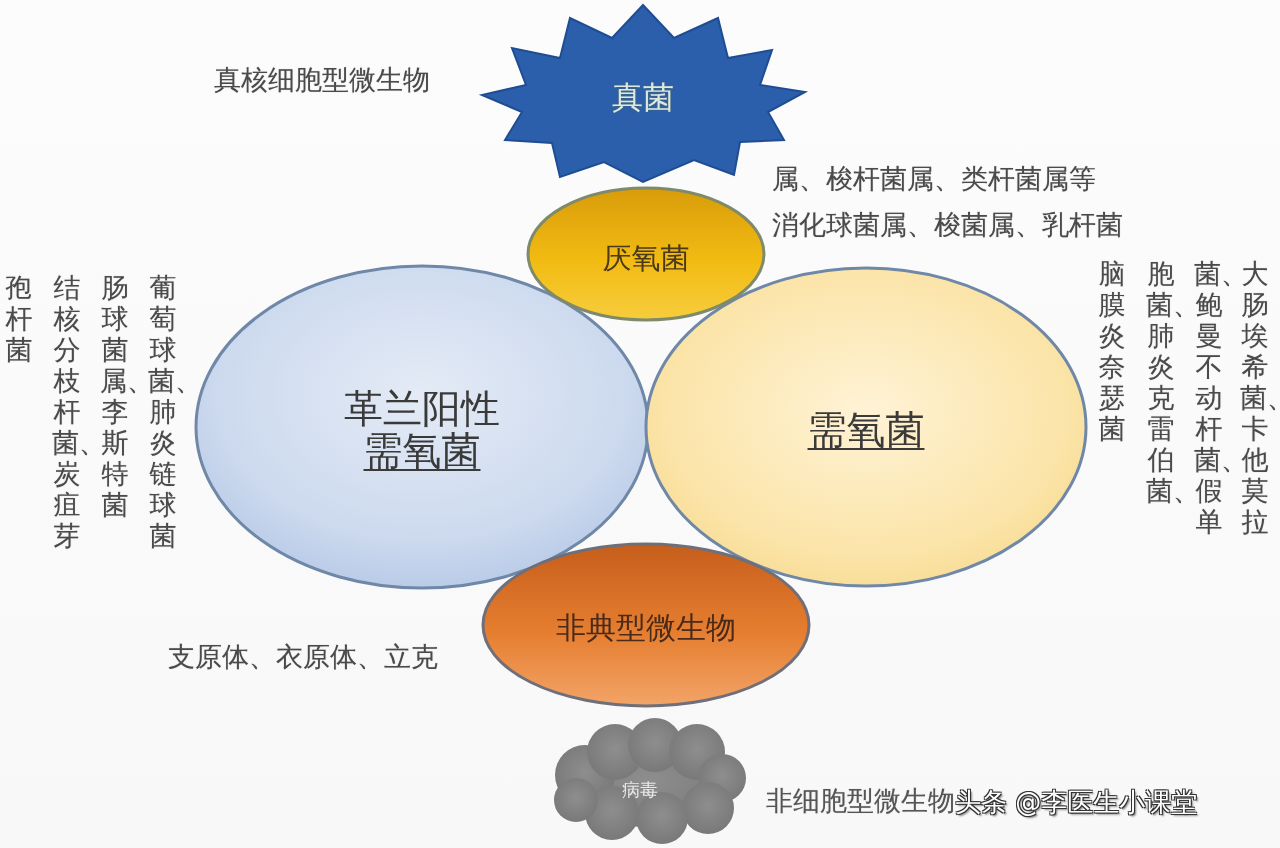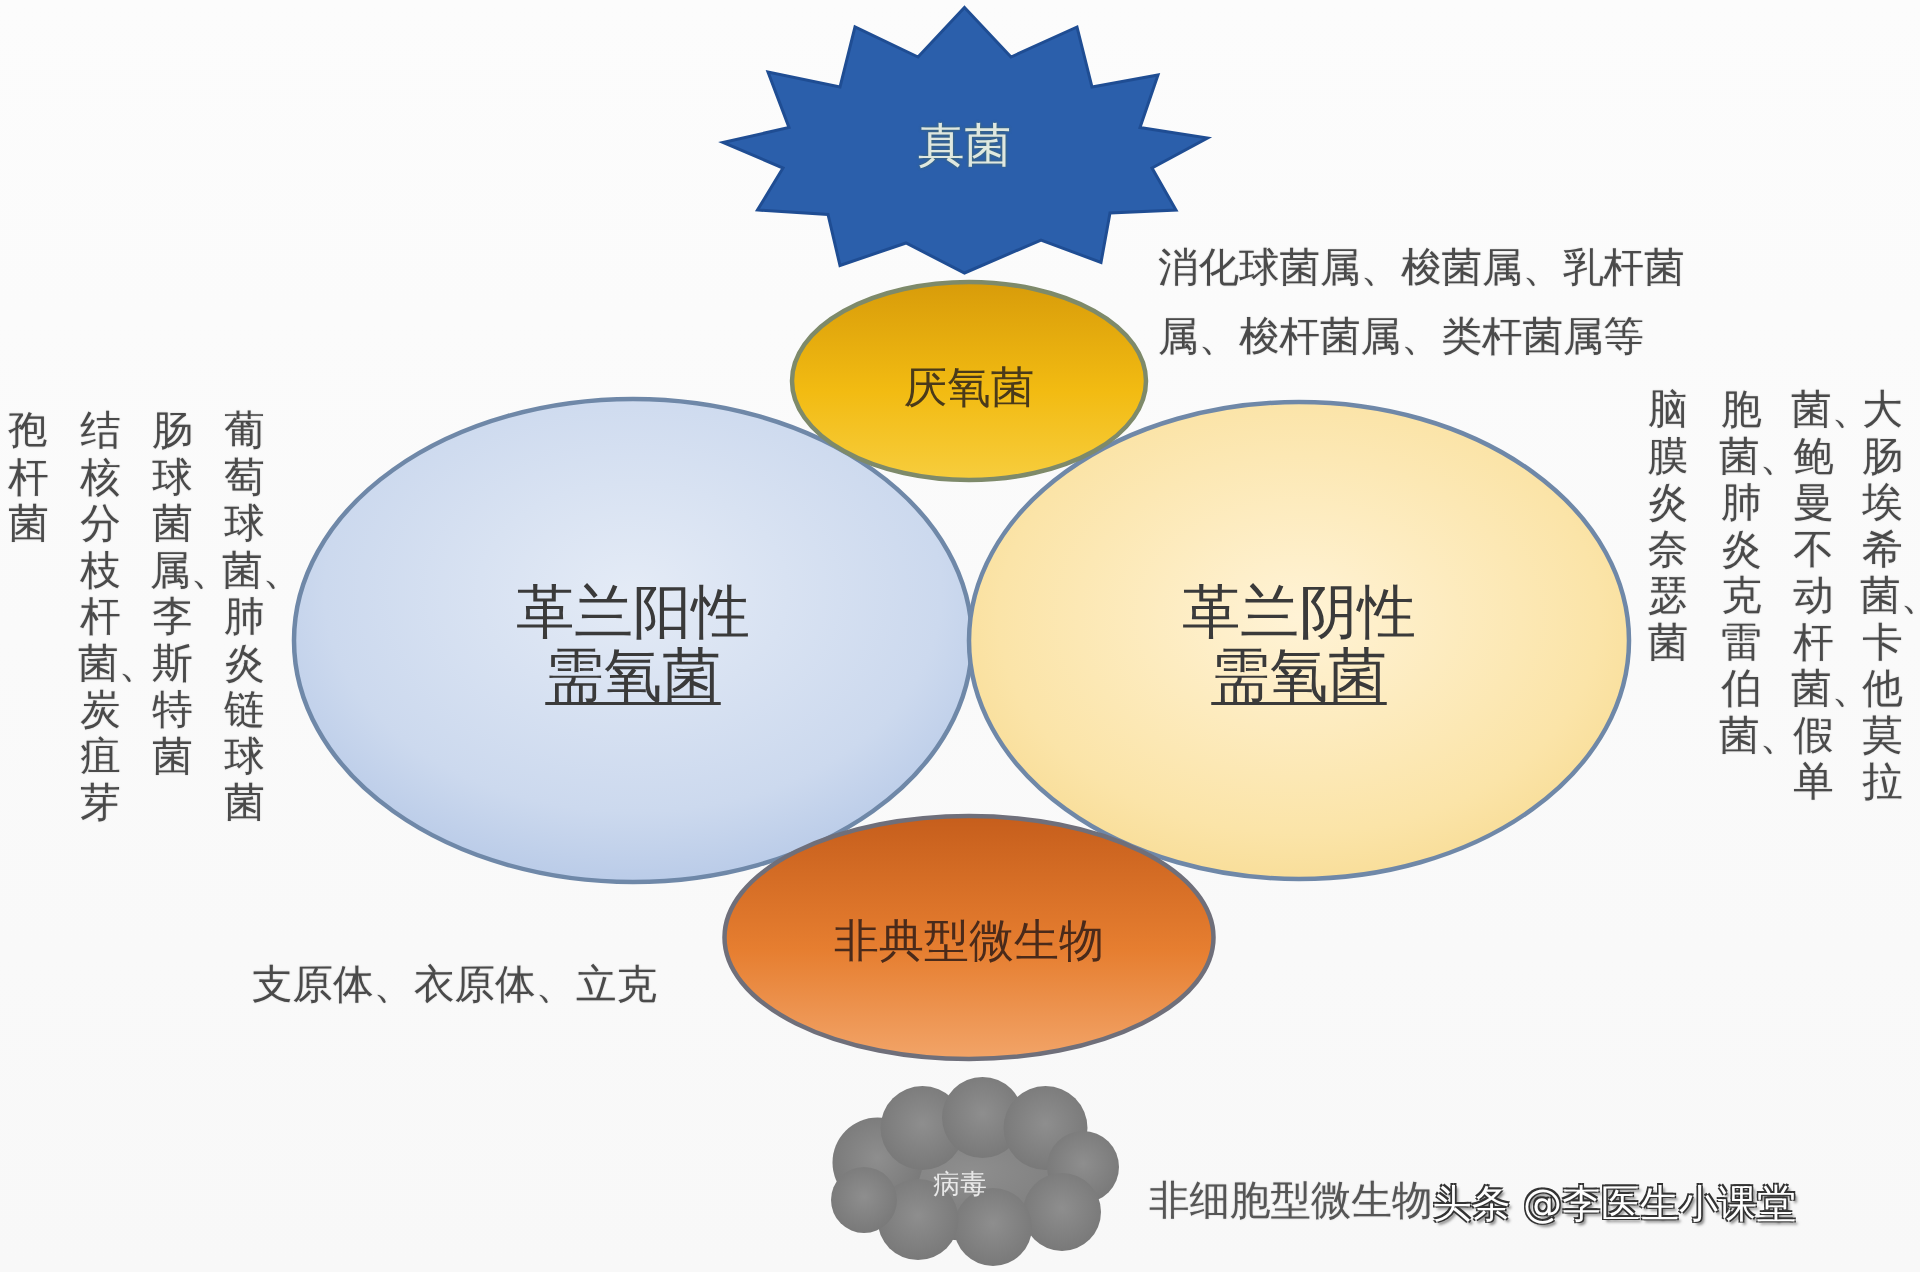--- a/index.html
+++ b/index.html
@@ -123,39 +123,39 @@
       <circle cx="697" cy="752" r="28"></circle>
       <circle cx="722" cy="778" r="24"></circle>
       <circle cx="708" cy="808" r="26"></circle>
       <circle cx="662" cy="818" r="26"></circle>
       <circle cx="612" cy="813" r="27"></circle>
       <circle cx="576" cy="800" r="22"></circle>
     </g>
   </svg>
 
   <div class="node-label" style="left:643px; top:97px; font-size:31px; color:#dfe8e0; text-shadow:0 0 2px #4a6a5a;">真菌</div>
+  <div class="desc" style="left:214px; top:57px; font-size:27px;">真核细胞型微生物</div>
 
   <div class="node-label" style="left:646px; top:258px; font-size:29px; color:#4a3a1a;">厌氧菌</div>
   <div class="desc" style="left:772px; top:156px;">
+    <div>属、梭杆菌属、类杆菌属等</div>
     <div>消化球菌属、梭菌属、乳杆菌</div>
-    <div>属、梭杆菌属、类杆菌属等</div>
   </div>
 
   <div class="node-label" style="left:422px; top:430px;">
     <div>革兰阳性</div>
     <div class="underline">需氧菌</div>
   </div>
 
   <div class="vcol" style="left:148px; top:272px;">葡萄球菌、肺炎链球菌</div>
   <div class="vcol" style="left:52px; top:272px;">结核分枝杆菌、炭疽芽</div>
   <div class="vcol" style="left:100px; top:272px;">肠球菌属、李斯特菌</div>
   <div class="vcol" style="left:4px; top:272px;">孢杆菌</div>
 
   <div class="node-label" style="left:866px; top:430px;">
-    <div>革兰阴性</div>
     <div class="underline">需氧菌</div>
   </div>
 
   <div class="vcol" style="left:1240px; top:258px;">大肠埃希菌、卡他莫拉</div>
   <div class="vcol" style="left:1194px; top:258px;">菌、鲍曼不动杆菌、假单</div>
   <div class="vcol" style="left:1146px; top:258px;">胞菌、肺炎克雷伯菌、</div>
   <div class="vcol" style="left:1097px; top:258px;">脑膜炎奈瑟菌</div>
 
   <div class="node-label" style="left:646px; top:628px; font-size:30px; color:#4a2a1a;">非典型微生物</div>
   <div class="desc" style="left:168px; top:634px;">

